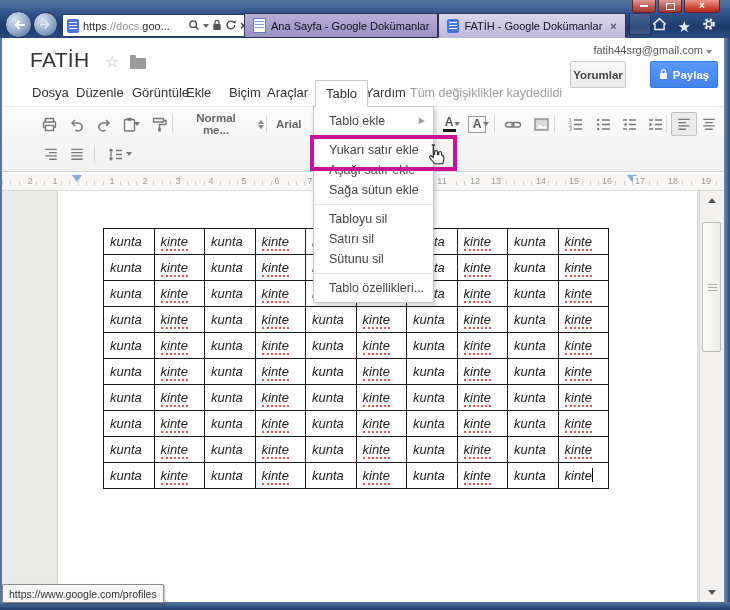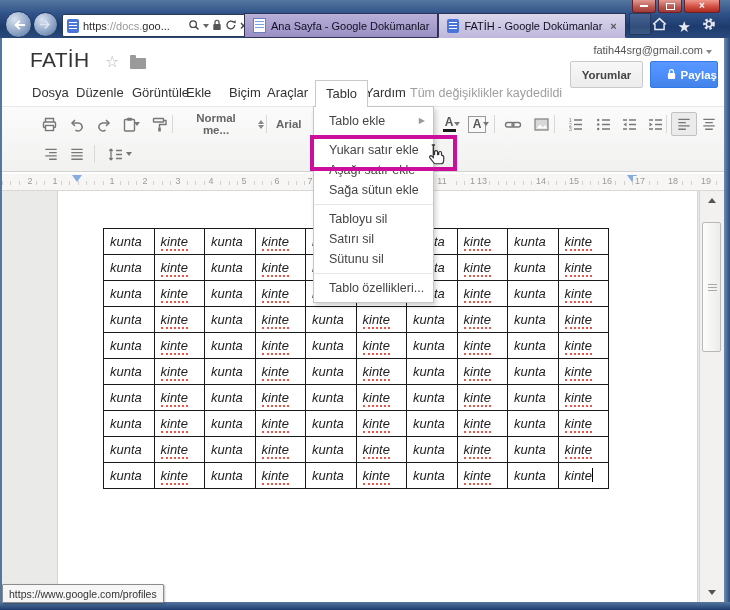--- a/index.html
+++ b/index.html
@@ -60,24 +60,24 @@
   
   .dhead{position:absolute;left:2px;right:6px;top:38px;height:68px;background:#fff;}
   .email{position:absolute;right:12px;top:6px;font-size:11px;color:#555;}
   .email .caret-sm{display:inline-block;border-top-color:#888;margin-left:3px;}
   .doc-title{position:absolute;left:28px;top:10px;font-size:21px;color:#333;letter-spacing:.3px;}
   .title-star{position:absolute;left:103px;top:14px;font-size:16px;color:#b9b9b9;}
   .folder{position:absolute;left:128px;top:20px;width:16px;height:11px;background:#9a9a9a;border-radius:1px;}
   .folder::before{content:"";position:absolute;left:0;top:-3px;width:6px;height:3px;background:#9a9a9a;border-radius:1px 1px 0 0;}
   .btn{position:absolute;top:23px;height:27px;border-radius:2px;font-size:11.5px;font-weight:bold;
     display:flex;align-items:center;justify-content:center;box-sizing:border-box;}
-  .btn-comments{left:568px;width:73px;color:#444;background:linear-gradient(#f8f8f8,#ececec);
+  .btn-comments{left:568px;width:56px;color:#444;background:linear-gradient(#f8f8f8,#ececec);
     border:1px solid #c9c9c9;}
   .btn-share{left:648px;width:68px;color:#fff;background:linear-gradient(#5b97fe,#4d90fe 40%,#4482e6);
-    border:1px solid #3079ed;gap:5px;justify-content:flex-end;}
+    border:1px solid #3079ed;gap:5px;}
   .menubar{position:absolute;left:0;top:42px;height:26px;right:0;}
   .mb-item{position:absolute;top:0;line-height:26px;font-size:13px;color:#333;white-space:nowrap;}
   .mb-item.open{left:313px;padding:0 10px;background:#fff;border:1px solid #c9c9c9;border-bottom:none;
     height:26px;box-sizing:border-box;z-index:52;}
   .mb-item.open::after{content:"";position:absolute;left:0;right:0;bottom:-1px;height:1px;background:#fff;}
   .save-status{position:absolute;left:408px;top:42px;line-height:26px;font-size:12.5px;color:#9e9e9e;}
 
   
   .toolbar{position:absolute;left:2px;right:6px;top:106px;height:66px;
     background:linear-gradient(#fbfbfb,#f1f1f0);border-top:1px solid #e9e9e9;border-bottom:1px solid #d2d2d2;box-sizing:border-box;}
@@ -396,21 +396,21 @@
       <span class="rnum" style="left: 176px;">3</span>
       <span class="rnum" style="left: 209px;">4</span>
       <span class="rnum" style="left: 242px;">5</span>
       <span class="rnum" style="left: 275px;">6</span>
       <span class="rnum" style="left: 308px;">7</span>
       <span class="rnum" style="left: 341px;">8</span>
       <span class="rnum" style="left: 374px;">9</span>
       <span class="rnum" style="left: 407px;">10</span>
       <span class="rnum" style="left: 440px;">11</span>
       <span class="rnum" style="left: 473px;">12</span>
-      <span class="rnum" style="left: 480px;">13</span>
+      <span class="rnum" style="left: 494px;">13</span>
       <span class="rnum" style="left: 539px;">14</span>
       <span class="rnum" style="left: 572px;">15</span>
       <span class="rnum" style="left: 605px;">16</span>
       <span class="rnum" style="left: 638px;">17</span>
       <span class="rnum" style="left: 671px;">18</span>
       <span class="rnum" style="left: 704px;">19</span>
     </div>
 
   <div class="canvas">
     <div class="page"></div>

